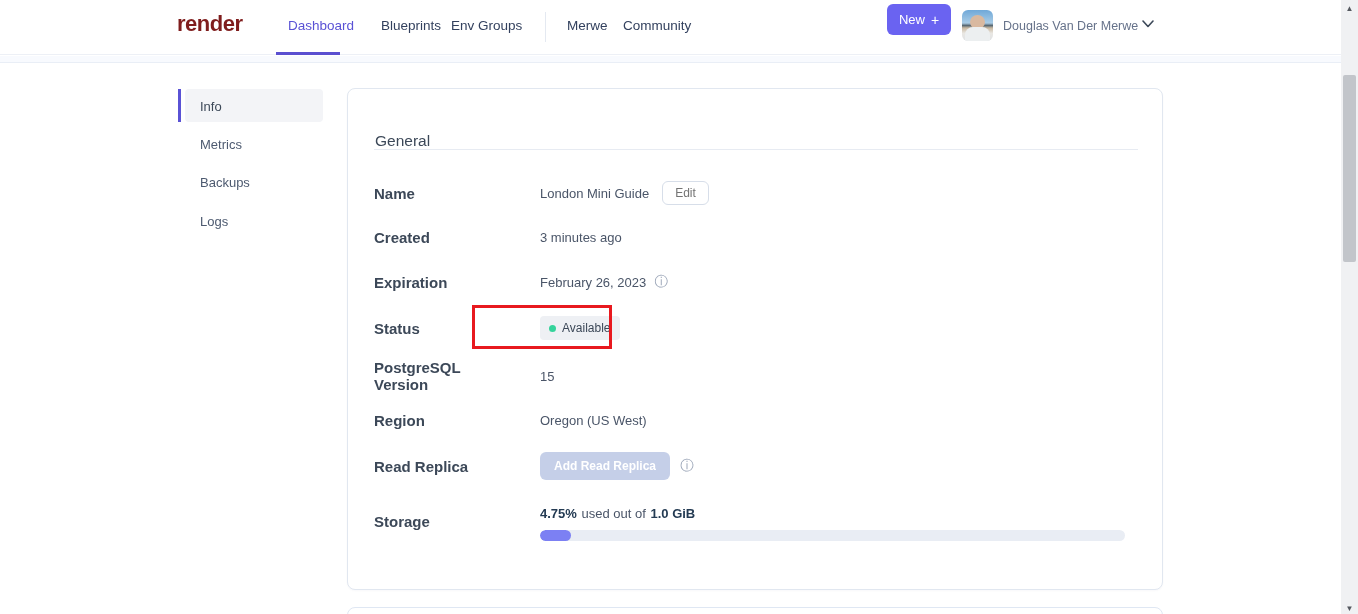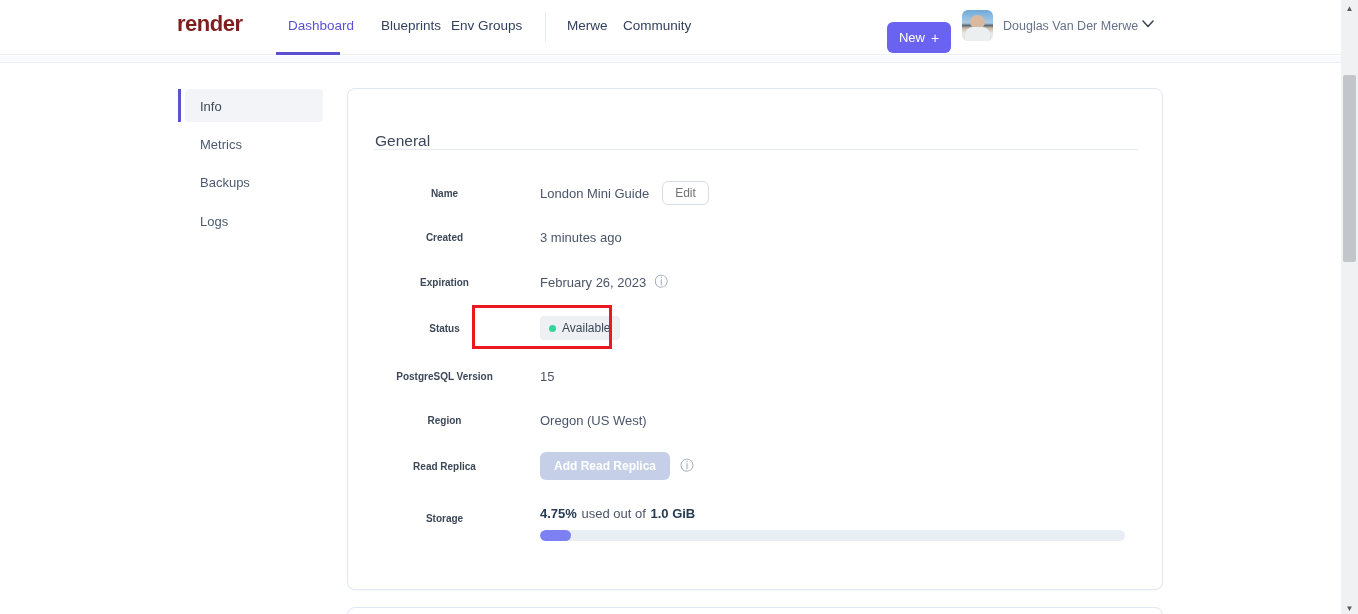--- a/index.html
+++ b/index.html
@@ -10,21 +10,21 @@
 
   
   .header { position:absolute; top:0; left:0; width:1341px; height:55px; background:#fff; border-bottom:1px solid #edf0f6; z-index:3; }
   .logo { position:absolute; left:177px; top:11px; font-size:22px; font-weight:bold; color:#7f1d1d; letter-spacing:-0.5px; cursor:pointer; }
   .nav-item { position:absolute; top:18px; font-size:13.5px; color:#33415e; cursor:pointer; white-space:nowrap; }
   .nav-item.active { color:#5a52d5; }
   .nav-dashboard { left:288px; } .nav-blueprints { left:381px; } .nav-envgroups { left:451px; }
   .nav-docs { left:567px; } .nav-community { left:623px; }
   .nav-underline { position:absolute; left:276px; top:52px; width:64px; height:3px; background:#5a4fd0; }
   .nav-divider { position:absolute; left:545px; top:12px; width:1px; height:30px; background:#e4e9f1; }
-  .new-btn { position:absolute; left:887px; top:22px; width:64px; height:31px; background:#6a63f1; color:#fff; border:none; border-radius:6px; font-size:13px; font-family:inherit; display:flex; align-items:center; justify-content:center; gap:6px; cursor:pointer; }
+  .new-btn { position:absolute; left:887px; top:4px; width:64px; height:31px; background:#6a63f1; color:#fff; border:none; border-radius:6px; font-size:13px; font-family:inherit; display:flex; align-items:center; justify-content:center; gap:6px; cursor:pointer; }
   .new-btn .plus { font-size:14px; }
   .avatar { position:absolute; left:962px; top:10px; width:31px; height:31px; border-radius:6px; overflow:hidden; cursor:pointer;
             background:linear-gradient(to bottom,#6fa8d8 0%,#a9cce6 42%,#5a6a74 50%,#c9b9a2 58%,#e9e7e3 75%,#dfe2e5 100%); }
   .avatar .head { position:absolute; left:8px; top:5px; width:15px; height:14px; border-radius:50%; background:#d9b9a0; }
   .avatar .shirt { position:absolute; left:3px; top:17px; width:25px; height:14px; border-radius:8px 8px 0 0; background:#eceff0; }
   .user-name { position:absolute; left:1003px; top:19px; font-size:12.5px; color:#66728a; cursor:pointer; }
   .chevron-wrap { position:absolute; left:1142px; top:20px; cursor:pointer; }
   .chevron-wrap svg { display:block; }
 
   
@@ -36,21 +36,21 @@
   .side-item { position:absolute; left:200px; font-size:13px; color:#4d5a70; cursor:pointer; }
   .side-info { top:99px; color:#3c4858; }
   .side-metrics { top:137px; } .side-backups { top:175px; } .side-logs { top:214px; }
 
   
   .card { position:absolute; left:347px; top:88px; width:816px; height:502px; background:#fff; border:1px solid #e1e7f0; border-radius:8px; box-shadow:0 1px 2px rgba(20,40,80,0.03); }
   .card-title { position:absolute; left:27px; top:27px; font-size:15.5px; color:#3c4858;margin-top:16px; }
   .card-divider { position:absolute; left:26px; top:60px; width:764px; height:1px; background:#e7ebf2; }
 
   .field-row { position:absolute; left:26px; width:764px; display:flex; align-items:center; }
-  .field-label { width:141px; flex:none; text-align:center; font-size:10px; font-weight:bold; color:#3c4858; }
+  .field-label { width:141px; flex:none; text-align:left; font-size:15px; font-weight:bold; color:#3c4858; }
   .field-value { margin-left:25px; font-size:13px; color:#4a5568; display:flex; align-items:center; gap:13px; }
 
   .row-name { top:92px; height:24px; }
   .row-created { top:138px; height:20px; }
   .row-expiration { top:183px; height:20px; }
   .row-status { top:226px; height:26px; }
   .row-version { top:277px; height:20px; }
   .row-region { top:321px; height:20px; }
   .row-replica { top:363px; height:28px; }
   .row-storage { top:417px; align-items:flex-start; }

